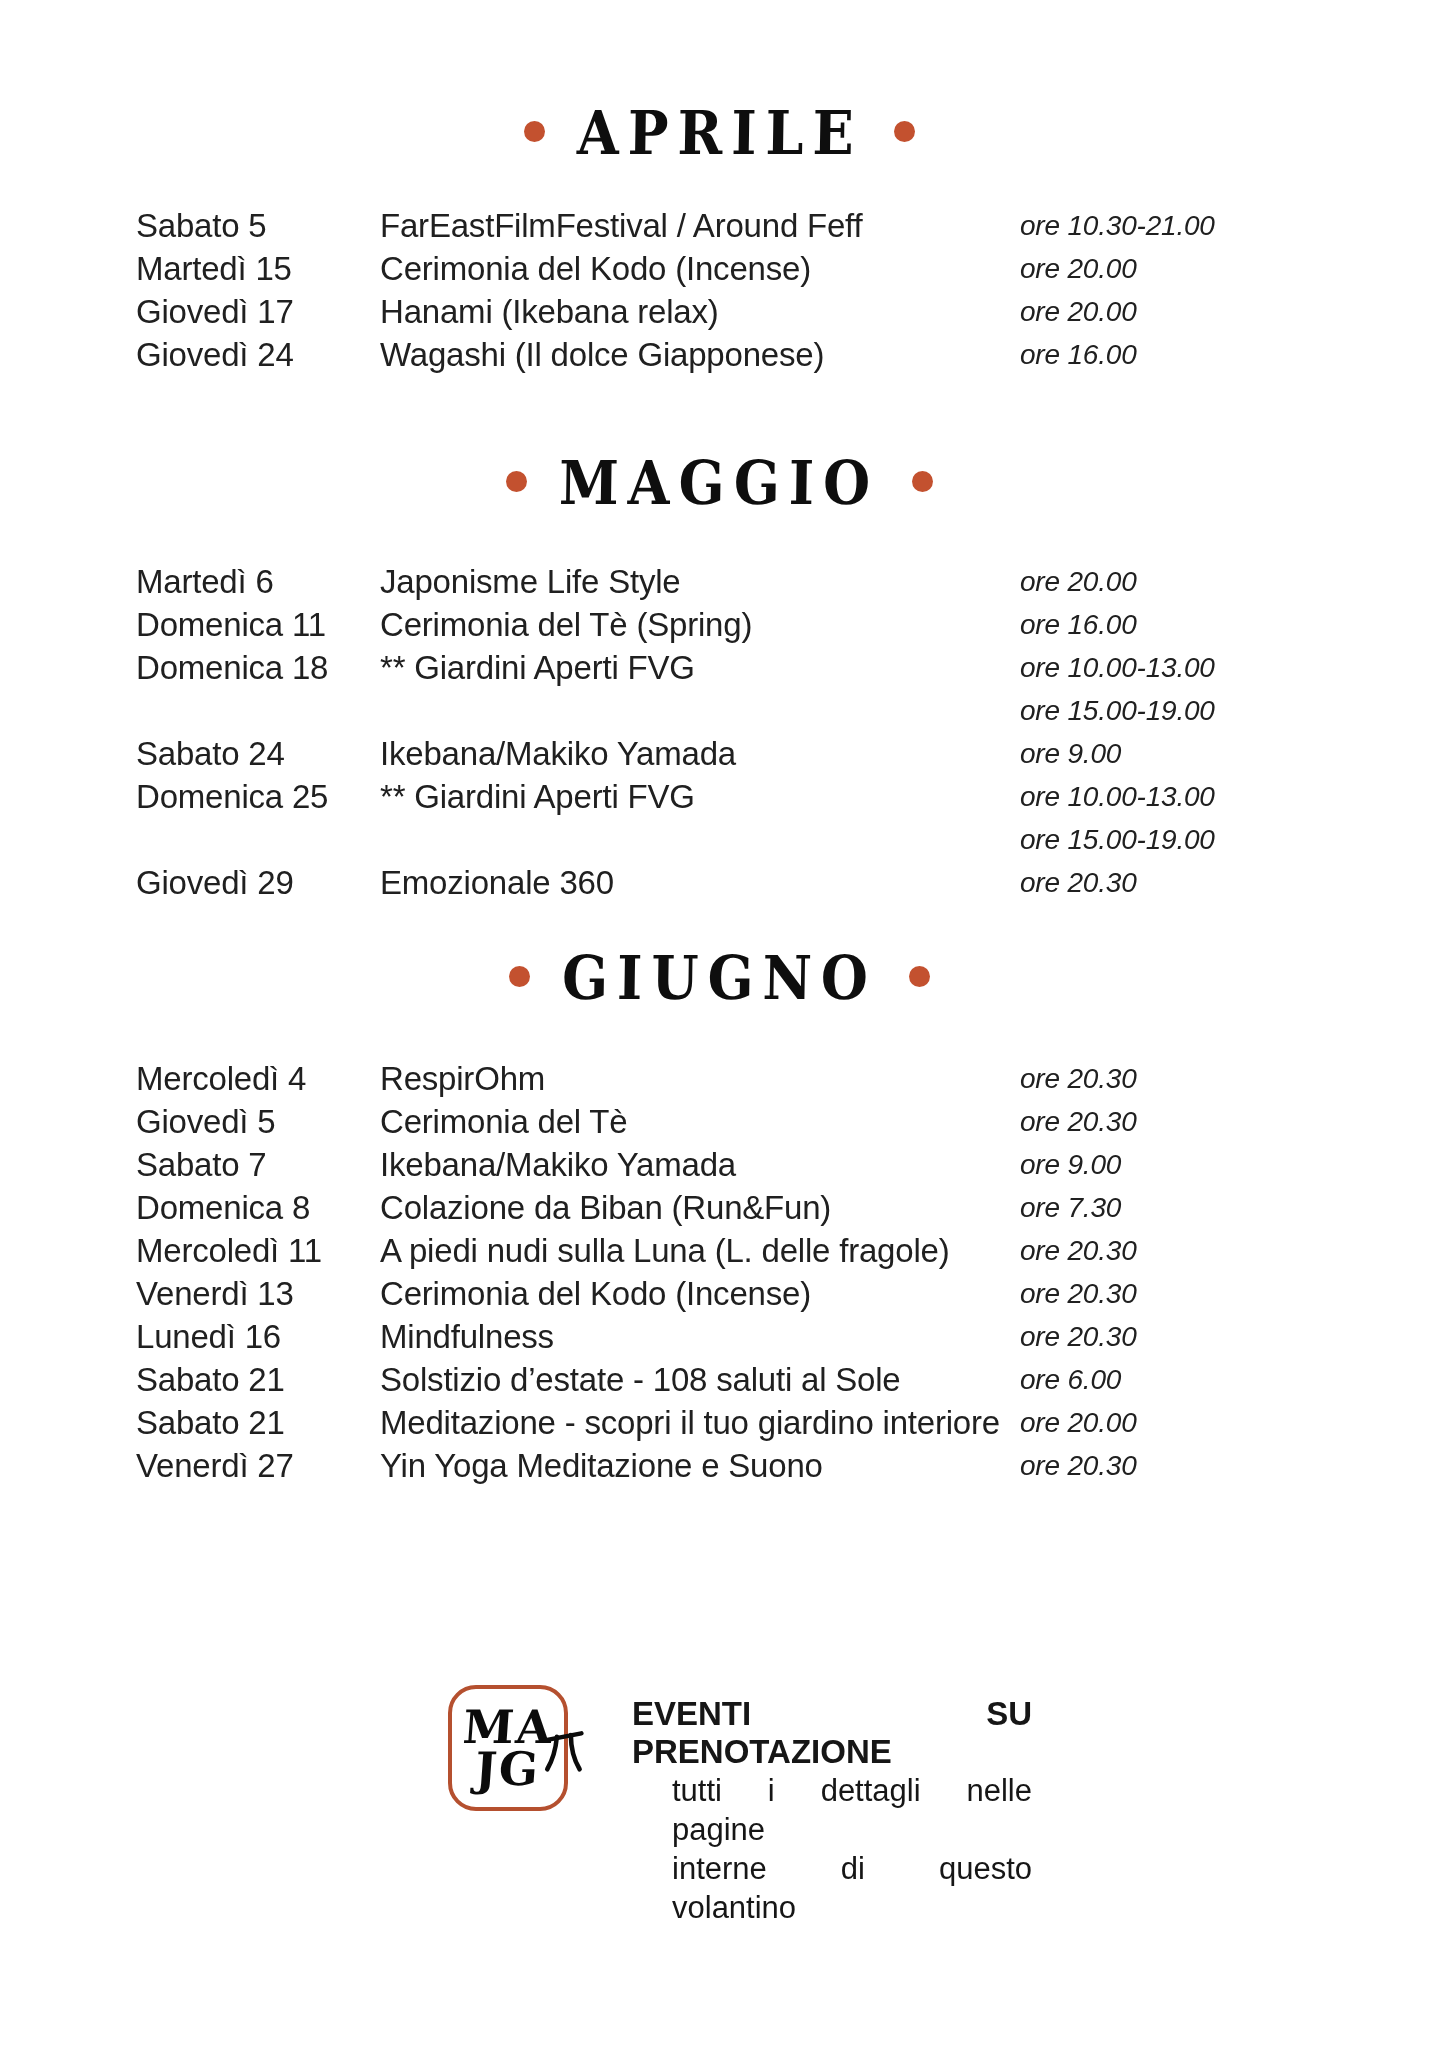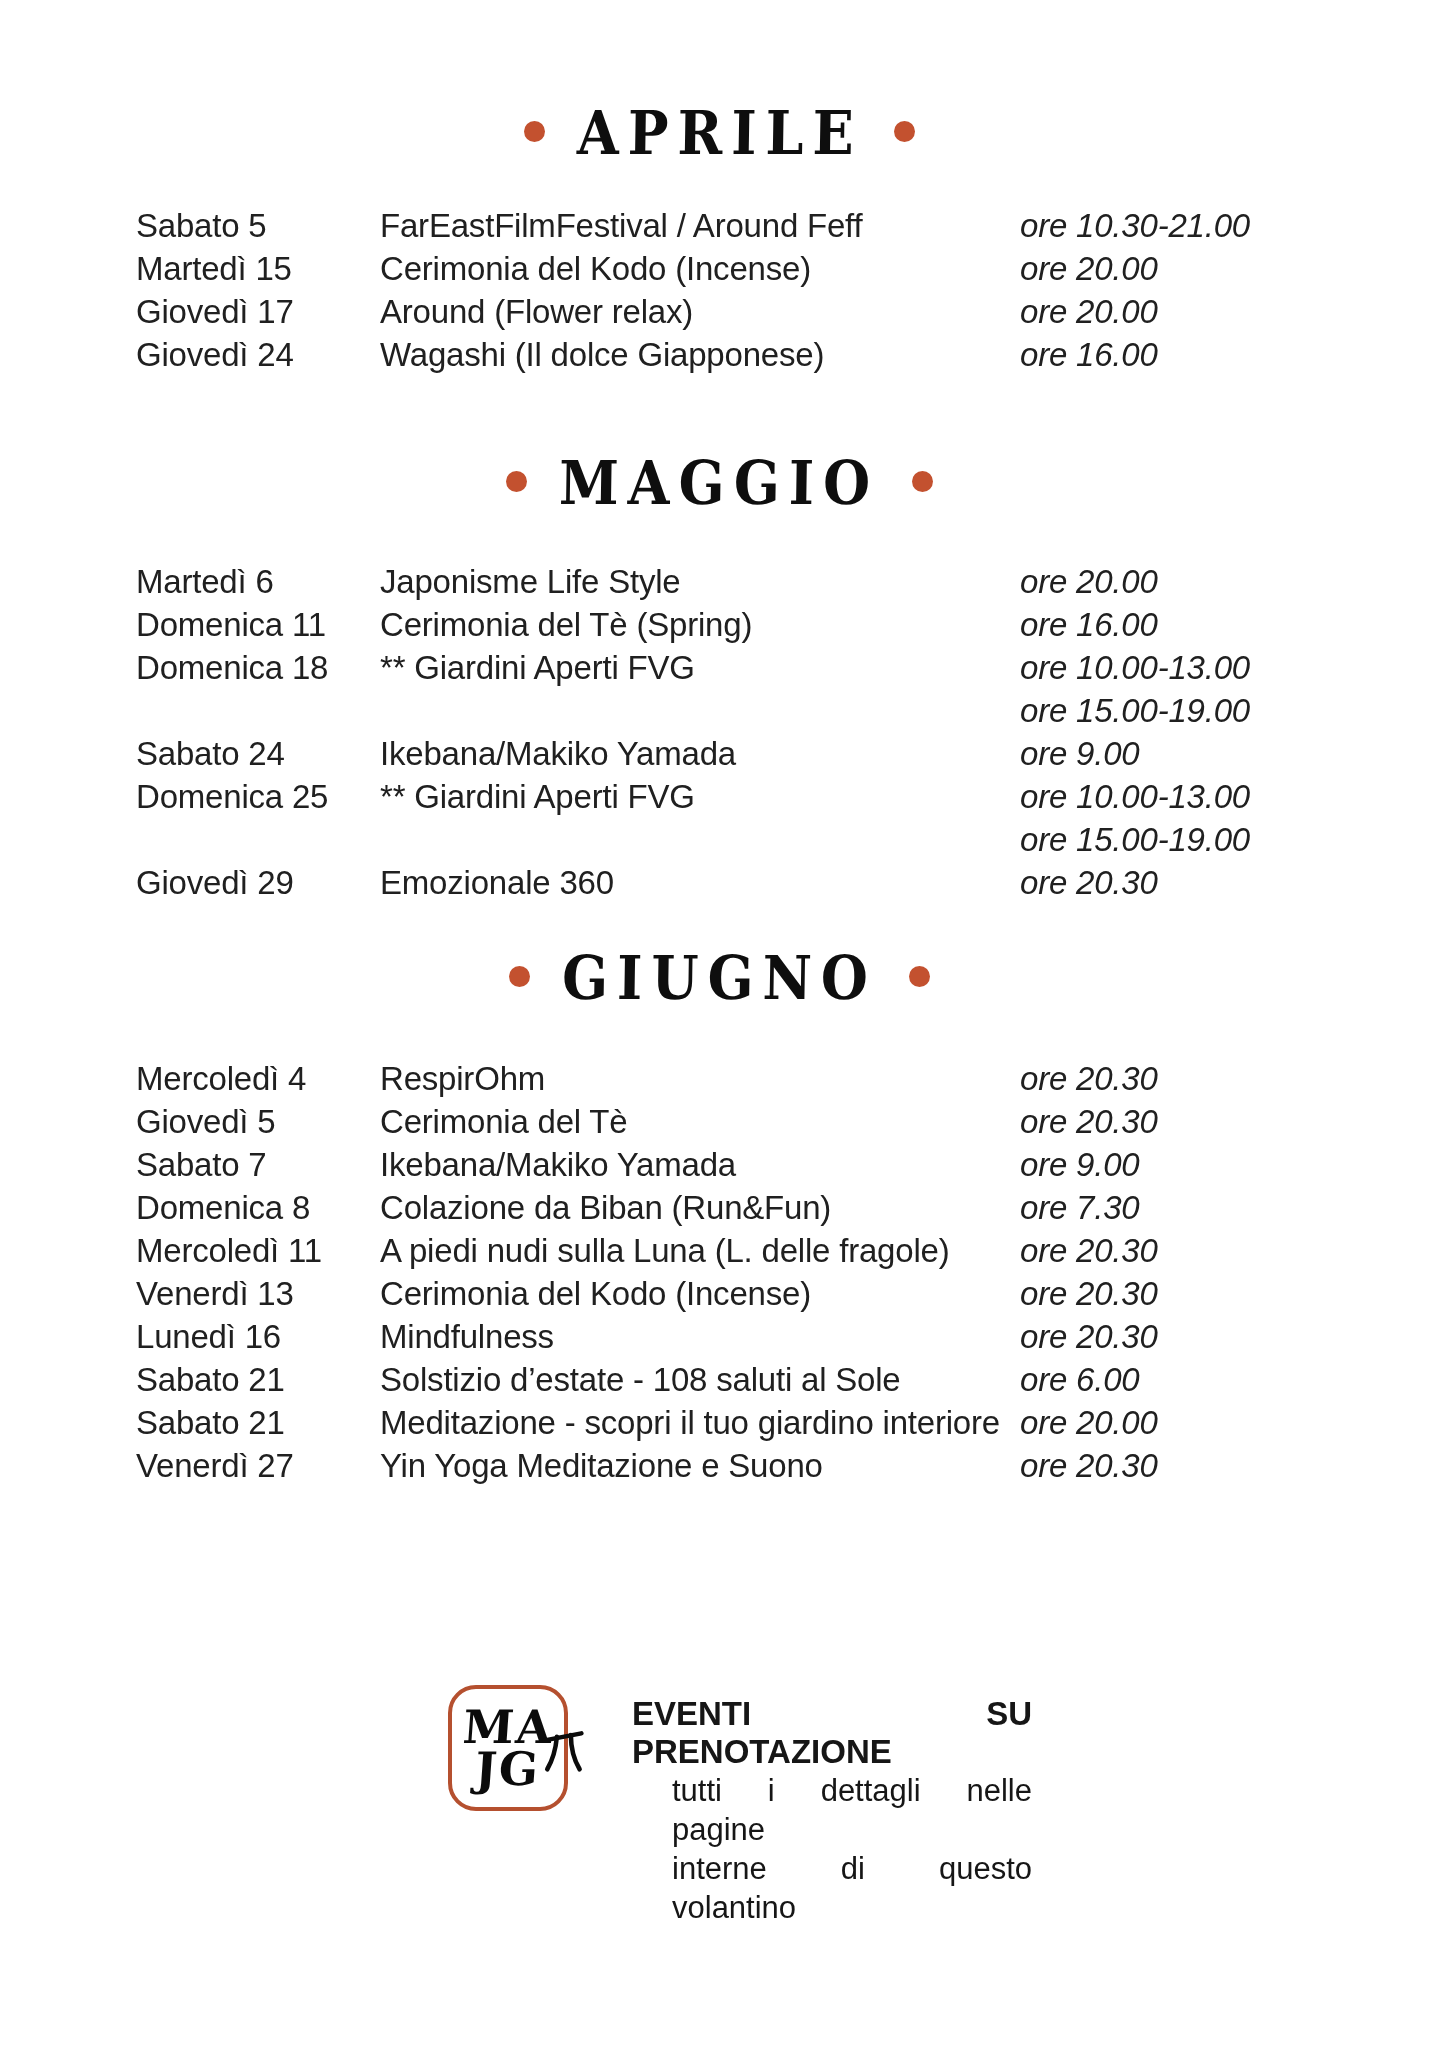--- a/index.html
+++ b/index.html
@@ -38,21 +38,21 @@
   
   .etable{position:absolute;left:136px;right:40px;}
   .erow{display:flex;height:43px;align-items:center;}
   .cell{white-space:nowrap;}
   .cell .fit{
     display:inline-block;white-space:nowrap;
     transform-origin:left center;
   }
   .c-date{width:244px;flex:0 0 244px;font-size:33px;letter-spacing:-0.2px;}
   .c-event{width:640px;flex:0 0 640px;font-size:33px;letter-spacing:-0.2px;}
-  .c-time{flex:1 1 auto;font-size:33px;font-style:italic;letter-spacing:-0.2px;}
+  .c-time{flex:1 1 auto;font-size:28px;font-style:italic;letter-spacing:-0.2px;}
 
   
   .footer{position:absolute;top:1685px;left:448px;display:flex;}
   .logo-box{
     position:relative;
     width:112px;height:118px;
     border:4px solid var(--logo-border,#b5502f);
     border-radius:28px;
     display:flex;flex-direction:column;justify-content:center;align-items:center;
     flex:0 0 auto;
@@ -96,21 +96,21 @@
       <div class="cell c-event"><span class="fit">FarEastFilmFestival / Around Feff</span></div>
       <div class="cell c-time"><span class="fit">ore 10.30-21.00</span></div>
     </div>
     <div class="erow">
       <div class="cell c-date"><span class="fit">Martedì 15</span></div>
       <div class="cell c-event"><span class="fit">Cerimonia del Kodo (Incense)</span></div>
       <div class="cell c-time"><span class="fit">ore 20.00</span></div>
     </div>
     <div class="erow">
       <div class="cell c-date"><span class="fit">Giovedì 17</span></div>
-      <div class="cell c-event"><span class="fit">Around (Flower relax)</span></div>
+      <div class="cell c-event"><span class="fit">Hanami (Ikebana relax)</span></div>
       <div class="cell c-time"><span class="fit">ore 20.00</span></div>
     </div>
     <div class="erow">
       <div class="cell c-date"><span class="fit">Giovedì 24</span></div>
       <div class="cell c-event"><span class="fit">Wagashi (Il dolce Giapponese)</span></div>
       <div class="cell c-time"><span class="fit">ore 16.00</span></div>
     </div>
   </div>
 
   <div class="month-header" style="top:450px">

